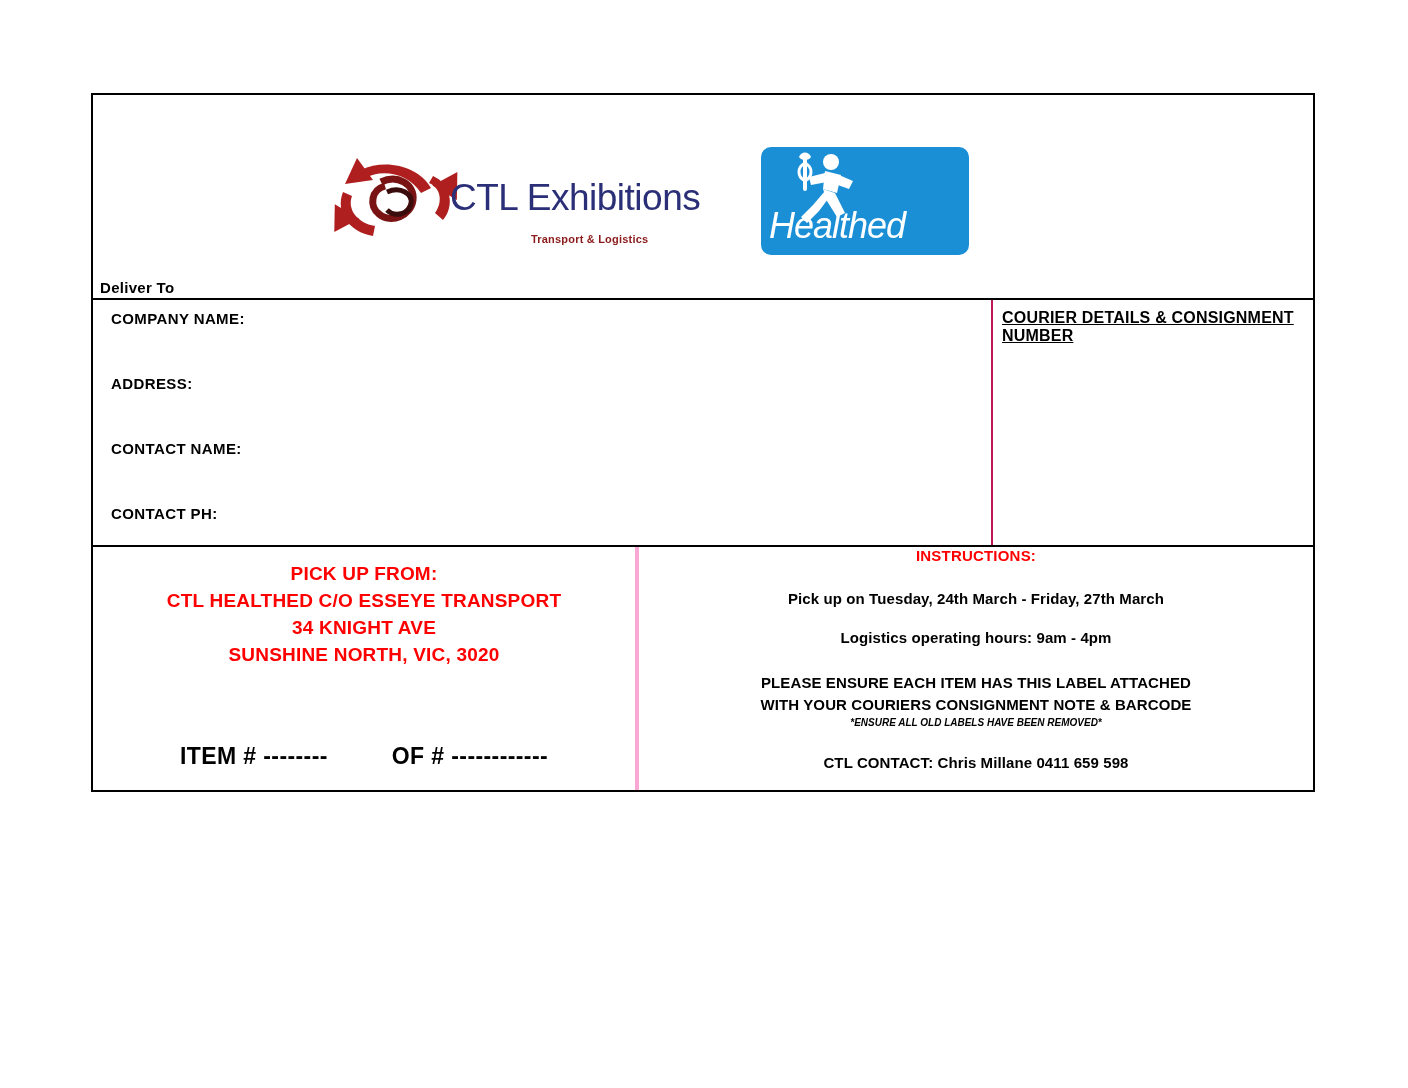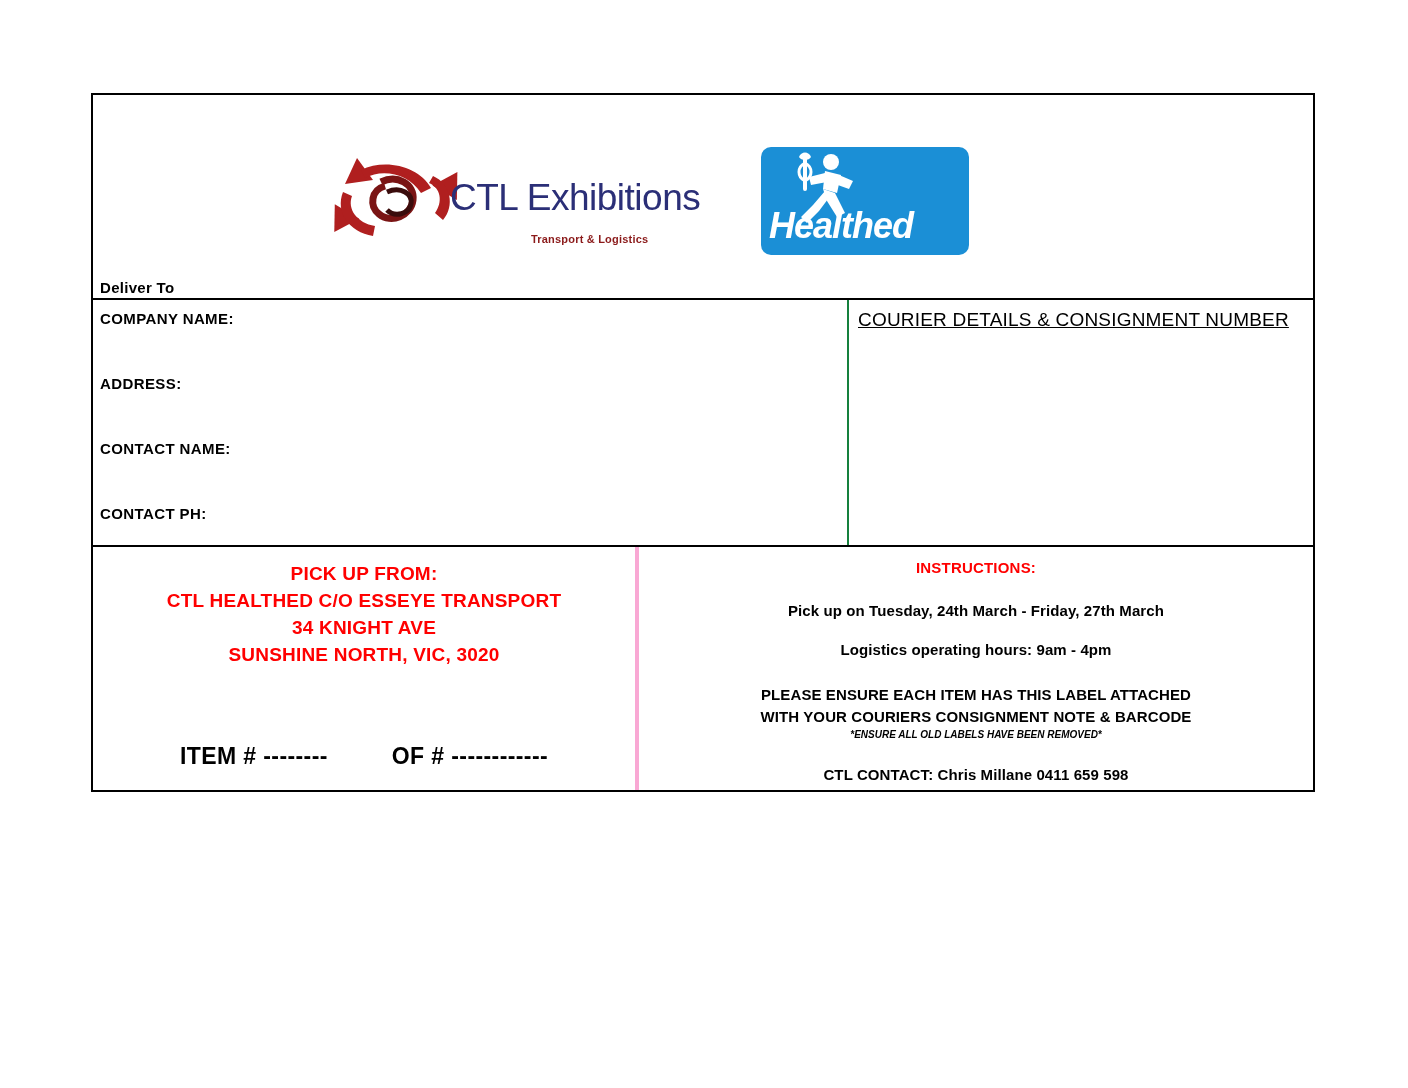--- a/index.html
+++ b/index.html
@@ -77,21 +77,21 @@
     background: #1b8fd6;
     border-radius: 10px;
     overflow: hidden;
   }
   .healthed-word {
     position: absolute;
     left: 8px;
     bottom: 8px;
     font-family: "Liberation Sans", sans-serif;
     font-size: 36px;
-    font-weight: bold;
+    font-weight: normal;
     font-style: italic;
     color: #ffffff;
     letter-spacing: -1px;
     white-space: nowrap;
   }
   .healthed-figure {
     position: absolute;
     left: 18px;
     top: 4px;
     width: 90px;
@@ -109,39 +109,39 @@
   }
 
   
   .mid-row {
     display: flex;
     height: 247px;
     border-bottom: 2px solid #000000;
     box-sizing: border-box;
   }
   .address-cell {
-    width: 756px;
-    border-right: 2px solid #15803d;
-    box-sizing: border-box;
-    padding: 10px 0 0 7px;
+    width: 900px;
+    border-right: 2px solid #be185d;
+    box-sizing: border-box;
+    padding: 10px 0 0 18px;
   }
   .field-label {
     font-size: 15px;
     font-weight: bold;
     letter-spacing: 0.4px;
     margin-bottom: 48px;
   }
   .courier-cell {
     flex: 1;
     box-sizing: border-box;
     padding: 9px 0 0 9px;
   }
   .courier-title {
-    font-size: 19px;
-    font-weight: normal;
+    font-size: 16px;
+    font-weight: bold;
     text-decoration: underline;
     letter-spacing: 0.2px;
   }
 
   
   .bottom-row {
     display: flex;
     flex: 1;
   }
   .pickup-cell {
@@ -168,21 +168,20 @@
     justify-content: center;
     gap: 64px;
     font-size: 23px;
     font-weight: bold;
     letter-spacing: 0.4px;
   }
 
   .instructions-cell {
     flex: 1;
     box-sizing: border-box;
-    padding-top: 12px;
     text-align: center;
   }
   .instr-title {
     color: #ff0000;
     font-size: 15px;
     font-weight: bold;
     letter-spacing: 0.2px;
   }
   .instr-line {
     font-size: 15px;

